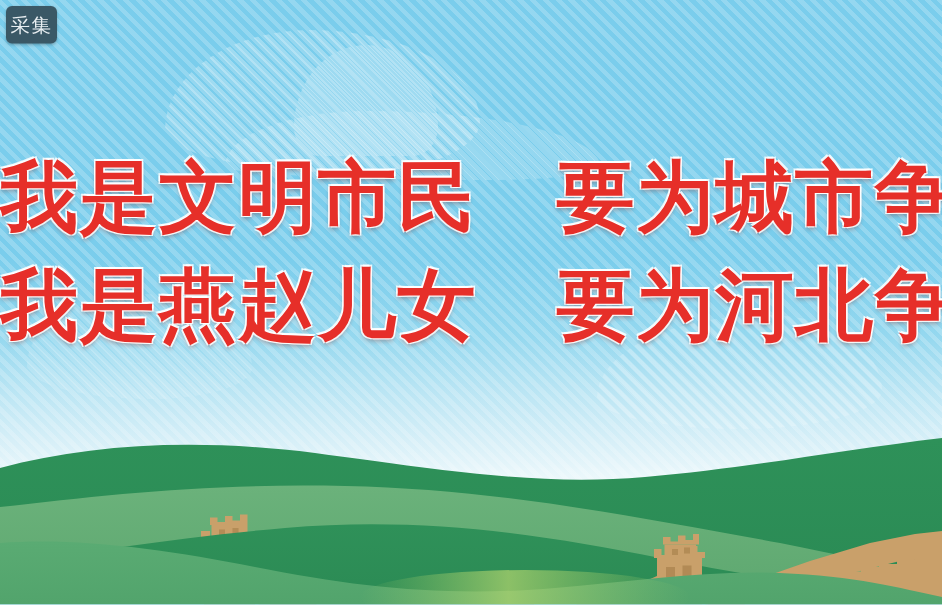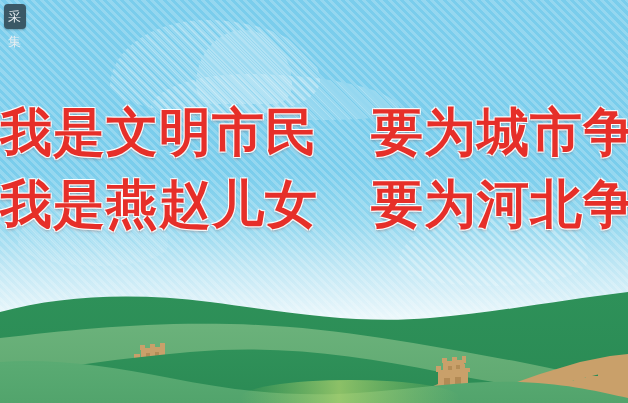--- a/index.html
+++ b/index.html
@@ -99,21 +99,21 @@
     left: 0; top: 0;
     width: 628px;
     height: 403px;
   }
 
   
   .capture-btn {
     position: absolute;
     left: 4px;
     top: 4px;
-    width: 22px;
+    width: 34px;
     height: 25px;
     border-radius: 4px;
     background: #3a5866;
     border: none;
     color: #e8eef1;
     font-size: 13px;
     line-height: 25px;
     text-align: center;
     letter-spacing: 1px;
     cursor: pointer;

